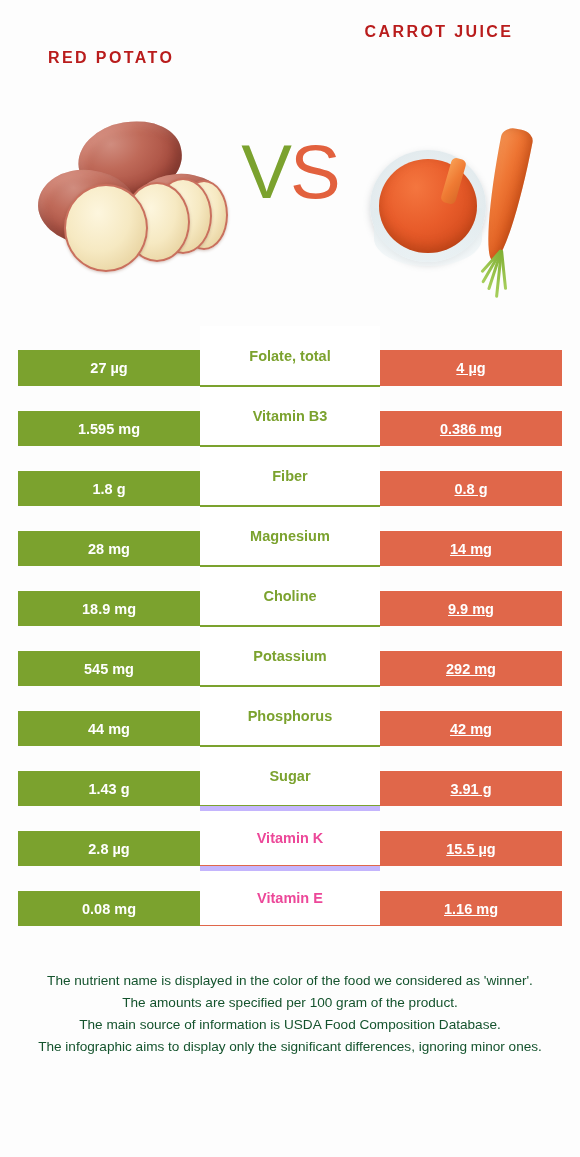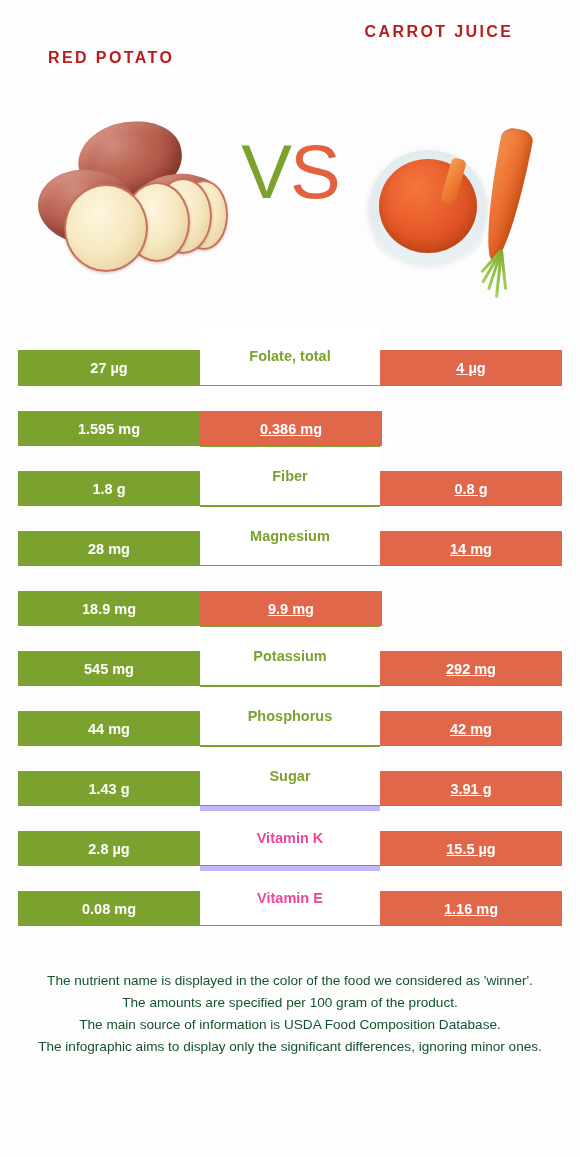--- a/index.html
+++ b/index.html
@@ -260,37 +260,39 @@
   <div class="table">
 
     <div class="row">
       <div class="cell cell-left">27 µg</div>
       <div class="cell cell-mid win-green">Folate, total</div>
       <div class="cell cell-right">4 µg</div>
     </div>
 
     <div class="row">
       <div class="cell cell-left">1.595 mg</div>
+      <div class="cell cell-mid win-green">Vitamin B3</div>
       <div class="cell cell-right">0.386 mg</div>
     </div>
 
     <div class="row">
       <div class="cell cell-left">1.8 g</div>
       <div class="cell cell-mid win-green">Fiber</div>
       <div class="cell cell-right">0.8 g</div>
     </div>
 
     <div class="row">
       <div class="cell cell-left">28 mg</div>
       <div class="cell cell-mid win-green">Magnesium</div>
       <div class="cell cell-right">14 mg</div>
     </div>
 
     <div class="row">
       <div class="cell cell-left">18.9 mg</div>
+      <div class="cell cell-mid win-green">Choline</div>
       <div class="cell cell-right">9.9 mg</div>
     </div>
 
     <div class="row">
       <div class="cell cell-left">545 mg</div>
       <div class="cell cell-mid win-green">Potassium</div>
       <div class="cell cell-right">292 mg</div>
     </div>
 
     <div class="row">

